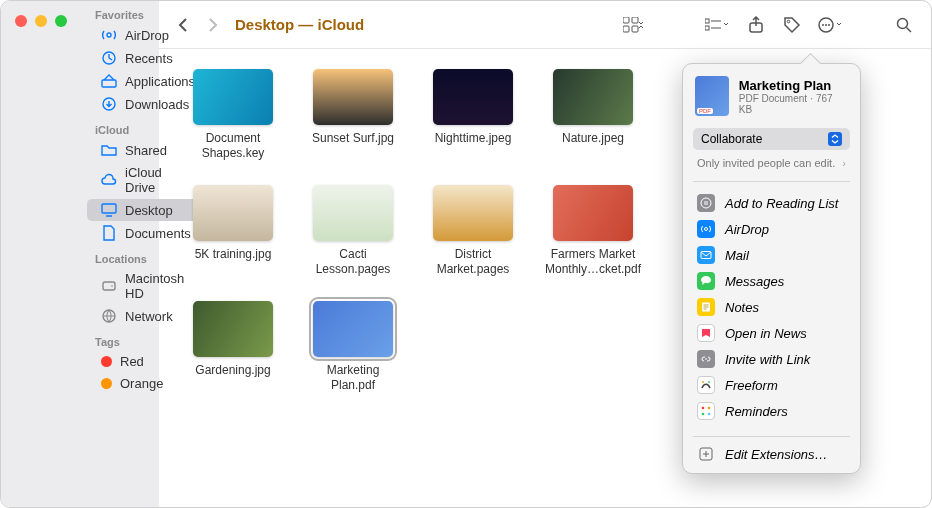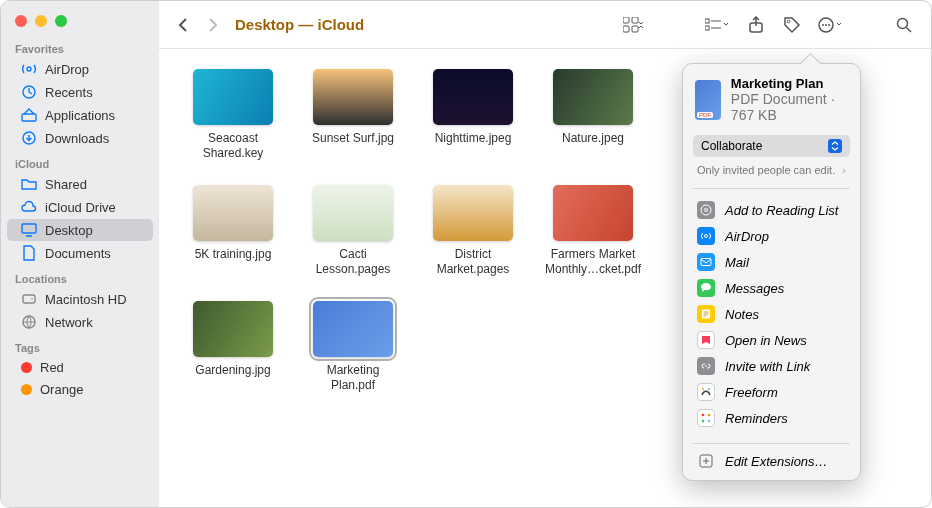--- a/index.html
+++ b/index.html
@@ -1,18 +1,18 @@
 <!DOCTYPE html>
 <html><head>
 <meta charset="utf-8">
 <style>
 * { margin: 0; padding: 0; box-sizing: border-box; font-family: -apple-system, "Helvetica Neue", Arial, sans-serif; }
 body { background: #fff; width: 932px; height: 508px; overflow: hidden; }
 .window { width: 932px; height: 508px; display: flex; border: 1px solid #d0d0d0; border-radius: 10px; overflow: hidden; background: #fff; }
-.sidebar { width: 158px; background: #ececee; display: flex; flex-direction: column; font-size: 13px; color: #333; }
+.sidebar { width: 158px; background: #ececee; display: flex; flex-direction: row; font-size: 13px; color: #333; }
 .traffic { display: flex; gap: 8px; padding: 14px 14px 8px 14px; }
 .dot { width: 12px; height: 12px; border-radius: 50%; }
 .dot.red { background: #ff5f57; }
 .dot.yellow { background: #febc2e; }
 .dot.green { background: #28c840; }
 .section-h { font-size: 11px; color: #888; padding: 8px 14px 2px 14px; font-weight: 600; }
 .sb-item { display: flex; align-items: center; gap: 8px; padding: 3px 10px 3px 14px; margin: 1px 6px; border-radius: 5px; cursor: default; }
 .sb-item.selected { background: #d0d0d4; }
 .sb-icon { width: 16px; height: 16px; display: flex; align-items: center; justify-content: center; color: #0a7aff; }
 .tag-dot { width: 11px; height: 11px; border-radius: 50%; }
@@ -27,21 +27,21 @@
 .file { display: flex; flex-direction: column; align-items: center; text-align: center; font-size: 12px; color: #333; width: 108px; }
 .thumb { width: 80px; height: 56px; border-radius: 5px; margin-bottom: 6px; box-shadow: 0 1px 3px rgba(0,0,0,0.2); }
 .file.selected .thumb { outline: 2px solid #b0b0b0; outline-offset: 2px; border-radius: 5px; }
 .file .label { line-height: 1.25; max-width: 100px; }
 .share-pop { position: absolute; top: 62px; right: 70px; width: 179px; background: #f4f4f4; border: 1px solid #c8c8c8; border-radius: 10px; box-shadow: 0 8px 28px rgba(0,0,0,0.25); font-size: 13px; }
 .share-pop::before { content: ""; position: absolute; top: -8px; right: 42px; width: 14px; height: 14px; background: #f4f4f4; border-left: 1px solid #c8c8c8; border-top: 1px solid #c8c8c8; transform: rotate(45deg); }
 .pop-head { display: flex; gap: 10px; padding: 12px 12px 8px 12px; align-items: center; }
 .pop-thumb { width: 34px; height: 40px; background: linear-gradient(135deg,#4b7bd8,#6aa0e8); border-radius: 4px; position: relative; }
 .pop-thumb::after { content: "PDF"; position: absolute; bottom: 2px; left: 2px; font-size: 6px; background: #fff; padding: 0 2px; border-radius: 2px; color: #d33; }
 .pop-title { font-weight: 600; font-size: 13px; }
-.pop-sub { font-size: 14px; color: #777; }
+.pop-sub { font-size: 10px; color: #777; }
 .collab { margin: 4px 10px; background: #dcdcde; border-radius: 5px; padding: 4px 8px; display: flex; align-items: center; justify-content: space-between; font-size: 12px; }
 .collab-chev { width: 14px; height: 14px; background: #1669e0; border-radius: 3px; display: flex; align-items: center; justify-content: center; }
 .collab-hint { font-size: 11px; color: #777; padding: 3px 14px 8px 14px; display: flex; justify-content: space-between; }
 .pop-list { padding: 4px 0 8px 0; }
 .pop-item { display: flex; align-items: center; gap: 10px; padding: 4px 14px; font-style: italic; }
 .pop-item .picon { width: 18px; height: 18px; border-radius: 4px; display: flex; align-items: center; justify-content: center; font-size: 11px; color: #fff; }
 .pop-sep { height: 1px; background: #d6d6d6; margin: 4px 10px; }
 svg { display: block; }
 </style>
 </head>
@@ -217,21 +217,21 @@
             <circle cx="6.5" cy="6.5" r="5" fill="none" stroke="#555" stroke-width="1.5"></circle>
             <line x1="10.5" y1="10.5" x2="15" y2="15" stroke="#555" stroke-width="1.5"></line>
           </svg>
       </div>
     </div>
 
     <div class="content">
       <div class="grid" id="file-grid">
           <div class="file">
             <div class="thumb" style="background: linear-gradient(120deg, rgb(31, 181, 214), rgb(11, 127, 176));"></div>
-            <div class="label">Seacoast Shared.key</div>
+            <div class="label">Document Shapes.key</div>
           </div>
           <div class="file">
             <div class="thumb" style="background: linear-gradient(rgb(246, 194, 122), rgb(46, 46, 46));"></div>
             <div class="label">Sunset Surf.jpg</div>
           </div>
           <div class="file">
             <div class="thumb" style="background: linear-gradient(rgb(11, 11, 42), rgb(29, 18, 48));"></div>
             <div class="label">Nighttime.jpeg</div>
           </div>
           <div class="file">

